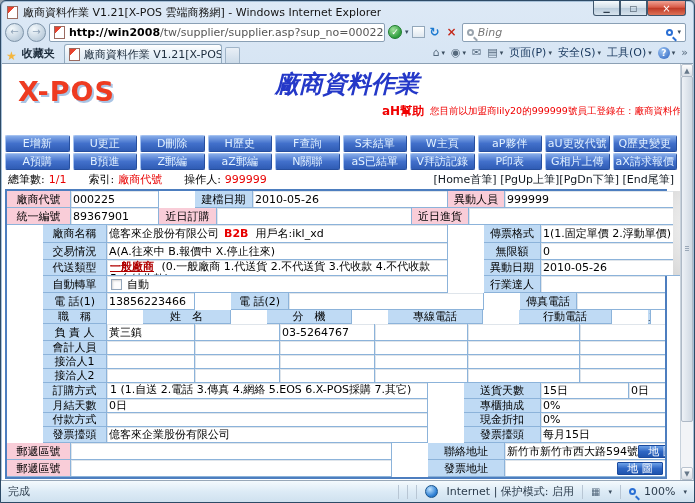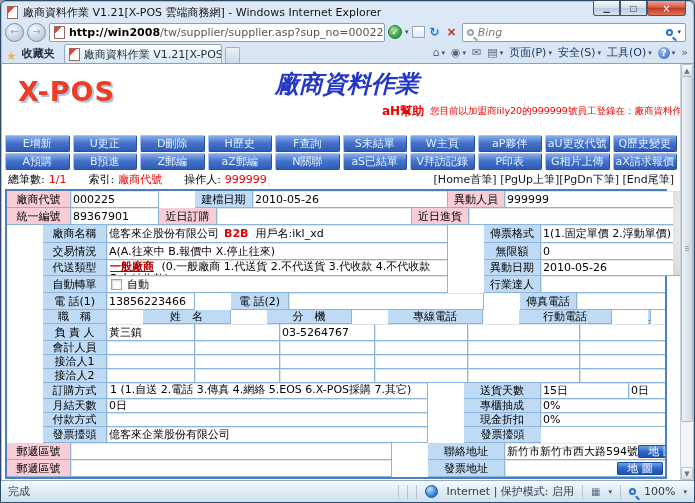--- a/index.html
+++ b/index.html
@@ -353,20 +353,21 @@
         <div class="frow r15">
           <div class="c lb w64">付款方式</div>
           <div class="c vl w321"></div>
           <div class="c lb w77">現金折扣</div>
           <div class="c vl fx">0%</div>
         </div>
         <div class="frow r16">
           <div class="c lb w64">發票擡頭</div>
           <div class="c vl w321">億客來企業股份有限公司</div>
           <div class="c lb w77">發票擡頭</div>
+          <div class="c vl fx">每月15日</div>
         </div>
         <div class="frow r17">
           <div class="c lp w64">郵遞區號</div>
           <div class="c vl w321"></div>
           <div class="c lb w77">聯絡地址</div>
           <div class="c vl fx">
             <span>新竹市新竹市西大路594號</span>
             <button class="mapbtn">地 圖</button>
           </div>
         </div>

